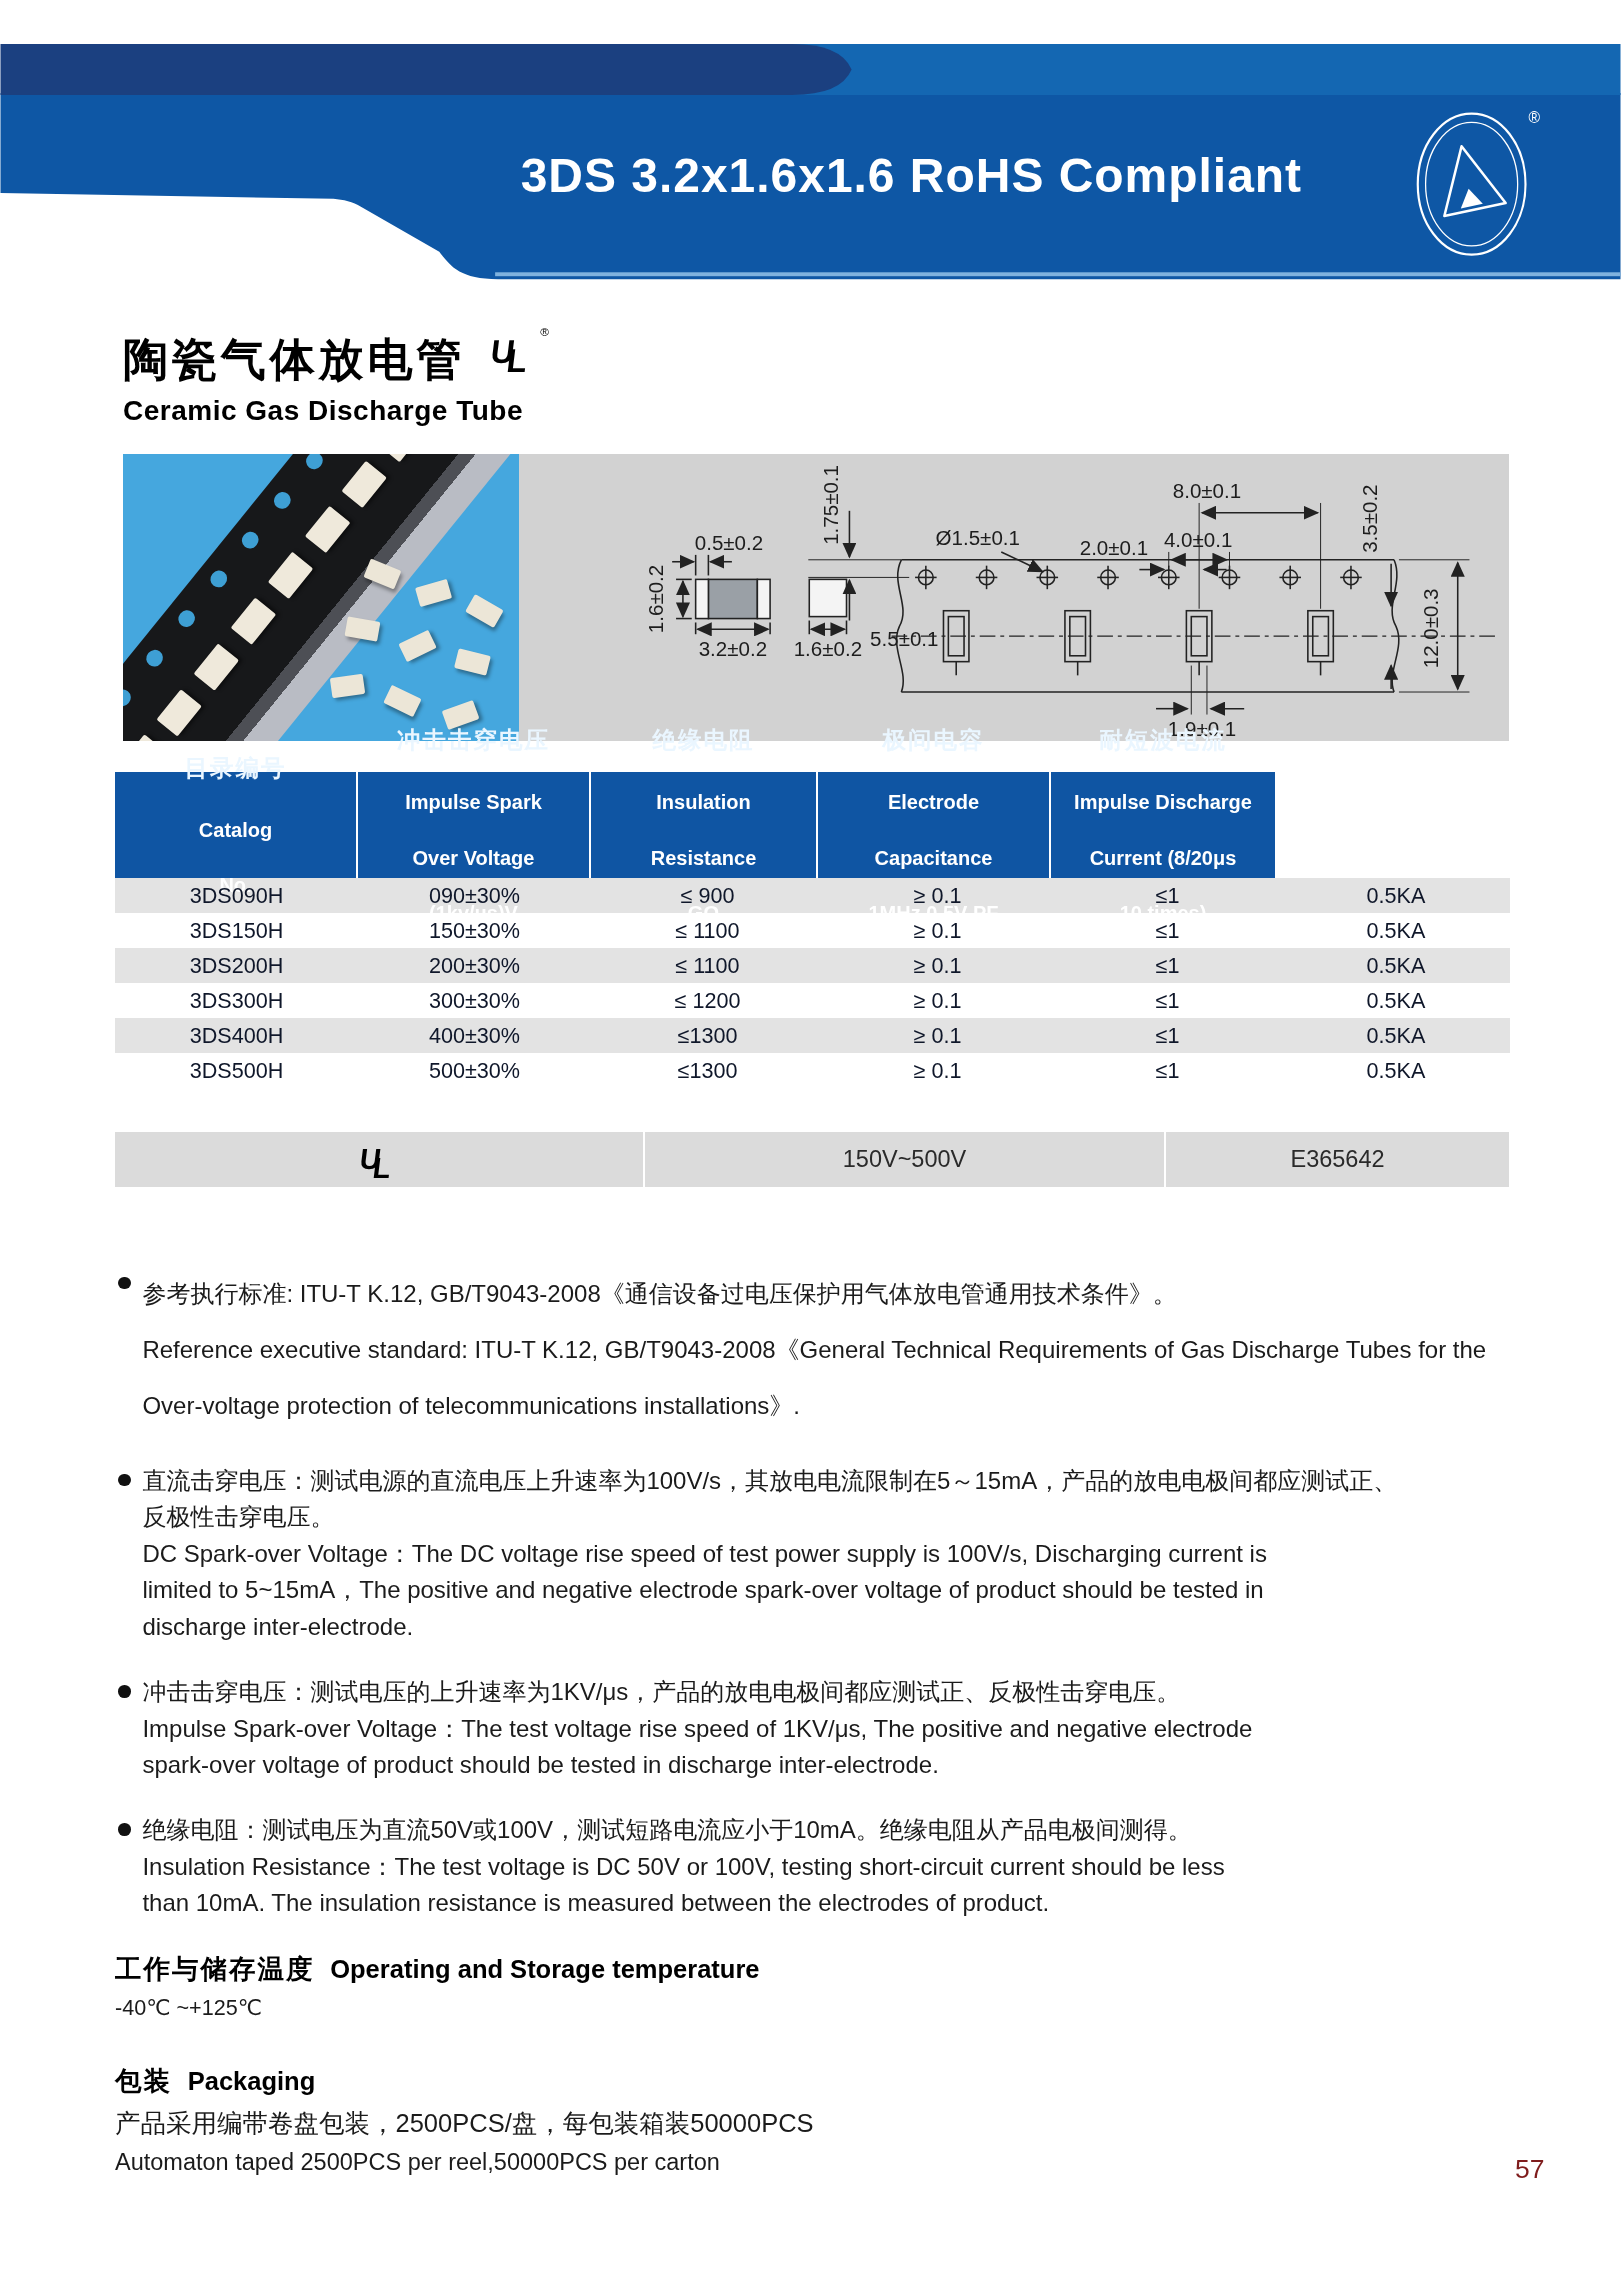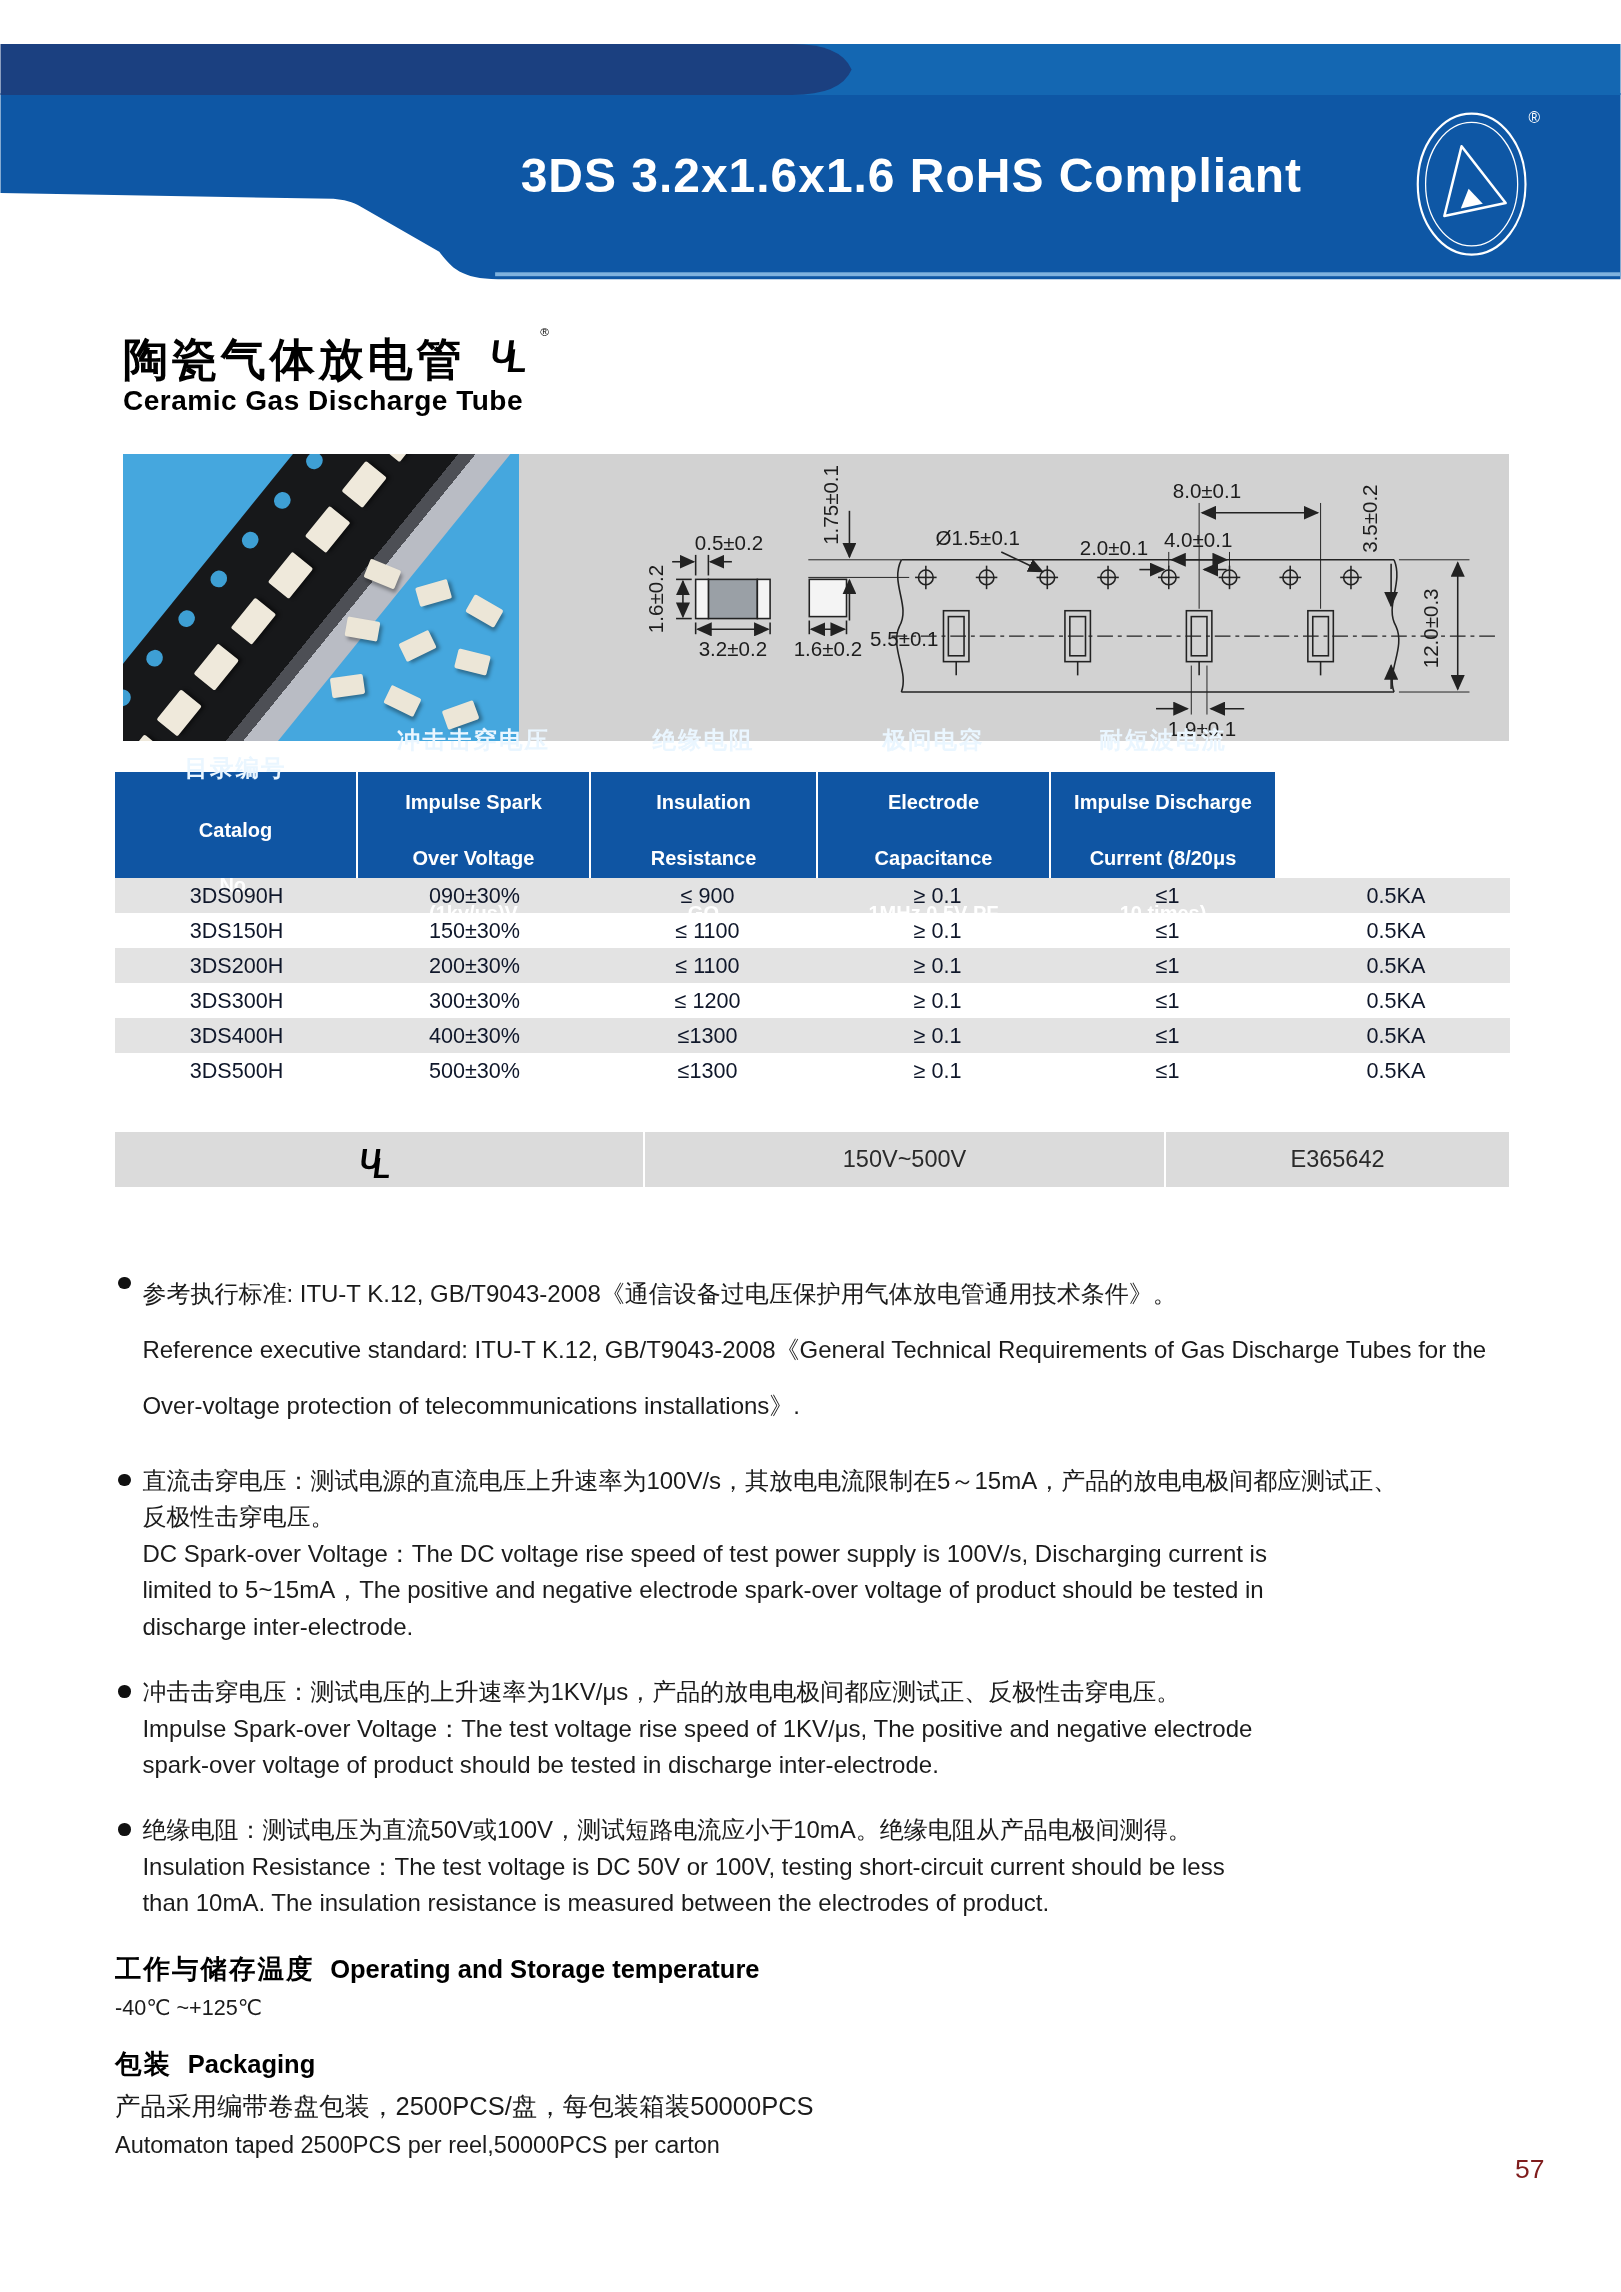--- a/index.html
+++ b/index.html
@@ -7,21 +7,21 @@
         font-family:"Liberation Sans","DejaVu Sans",sans-serif;color:#1b1b1b;overflow:hidden;}
   .abs{position:absolute;}
 
   
   .banner{left:0;top:0;width:1621px;height:286px;}
 
   
   .sec-title{left:123px;top:335px;}
   .sec-title .row1{display:flex;align-items:flex-start;gap:25.5px;}
   .zh-title{font-size:45px;font-weight:bold;letter-spacing:3.9px;color:#000;line-height:1.1;}
-  .en-title{font-size:28px;font-weight:bold;color:#000;margin-top:0;letter-spacing:0.5px;}
+  .en-title{font-size:28px;font-weight:bold;color:#000;margin-top:10px;letter-spacing:0.5px;}
   .ulmark{position:relative;display:inline-block;transform:skewX(-7deg);font-weight:900;color:#000;line-height:1;}
   .ulmark .u{font-size:33px;display:inline-block;}
   .ulmark .l{font-size:33px;display:inline-block;transform:translate(-6.9px,8.8px);}
   .ulmark .reg{position:absolute;right:-11.8px;top:-7.8px;font-size:11.8px;font-weight:normal;transform:skewX(7deg);}
   .ulmark.small .u,.ulmark.small .l{font-size:29px;}
 
   
   .photo{left:123px;top:454px;width:397px;height:287px;background:#45a7de;overflow:hidden;}
   .tape{position:absolute;left:-147px;top:54px;width:627px;height:169px;
         background:linear-gradient(#17181a 0 76%,#4d4f55 76% 84%,#b9bcc4 84% 100%);
@@ -398,21 +398,21 @@
     </div>
 
     <div>
       <div class="sect-head">
         <span class="sh-zh">工作与储存温度</span>
         <span class="sh-en">Operating and Storage temperature</span>
       </div>
       <div class="sect-line">-40℃ ~+125℃</div>
     </div>
 
-    <div style="margin-top:25px">
+    <div style="margin-top:42px">
       <div class="sect-head">
         <span class="sh-zh">包装</span>
         <span class="sh-en">Packaging</span>
       </div>
       <div class="sect-line big">产品采用编带卷盘包装，2500PCS/盘，每包装箱装50000PCS</div>
       <div class="sect-line" style="font-size:23.5px">Automaton taped 2500PCS per reel,50000PCS per carton</div>
     </div>
   </div>
 
   <div class="abs pagenum">57</div>

